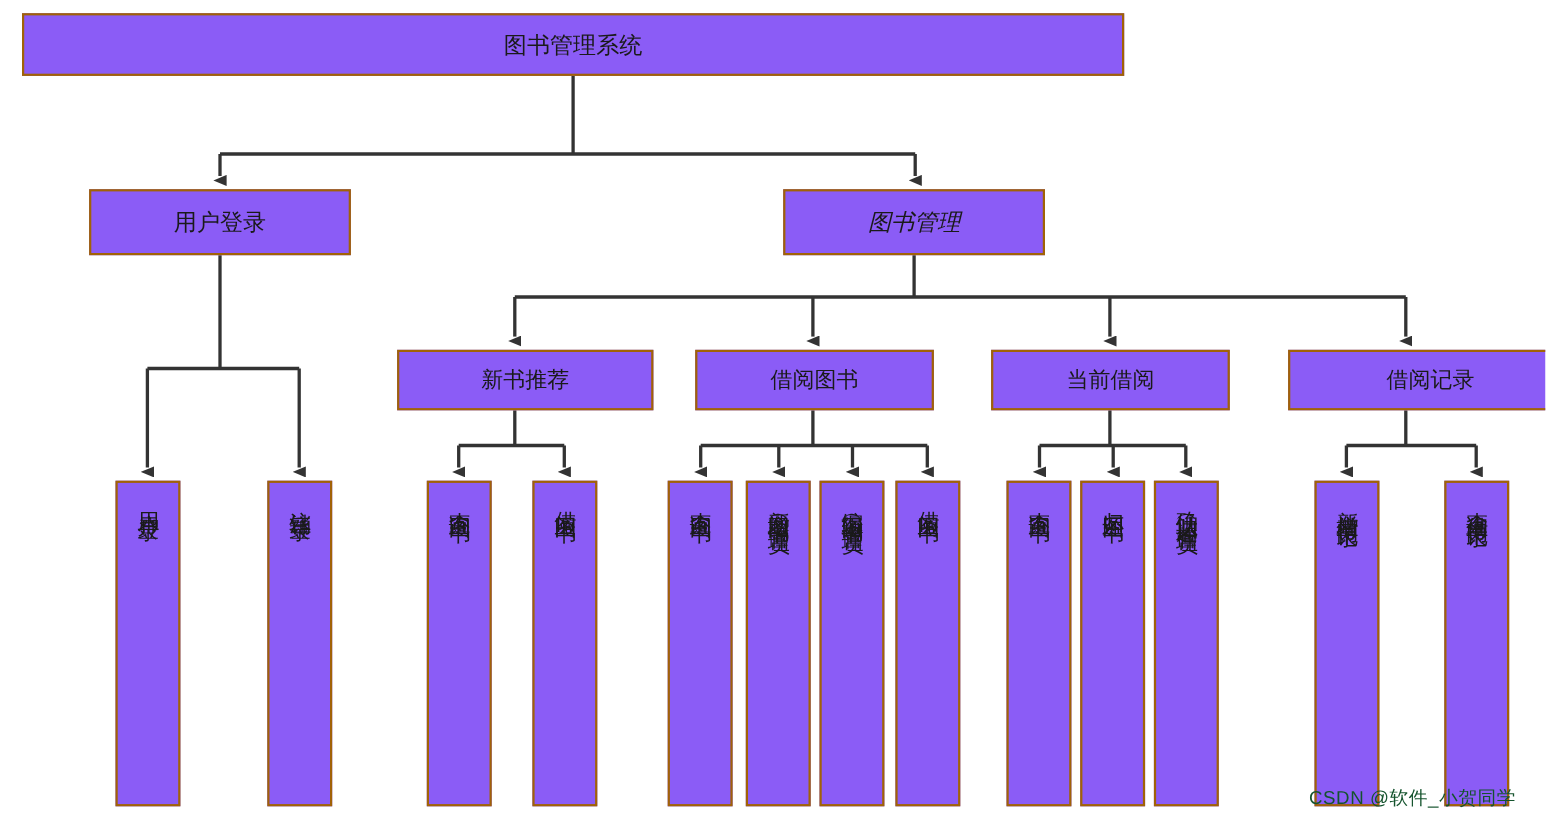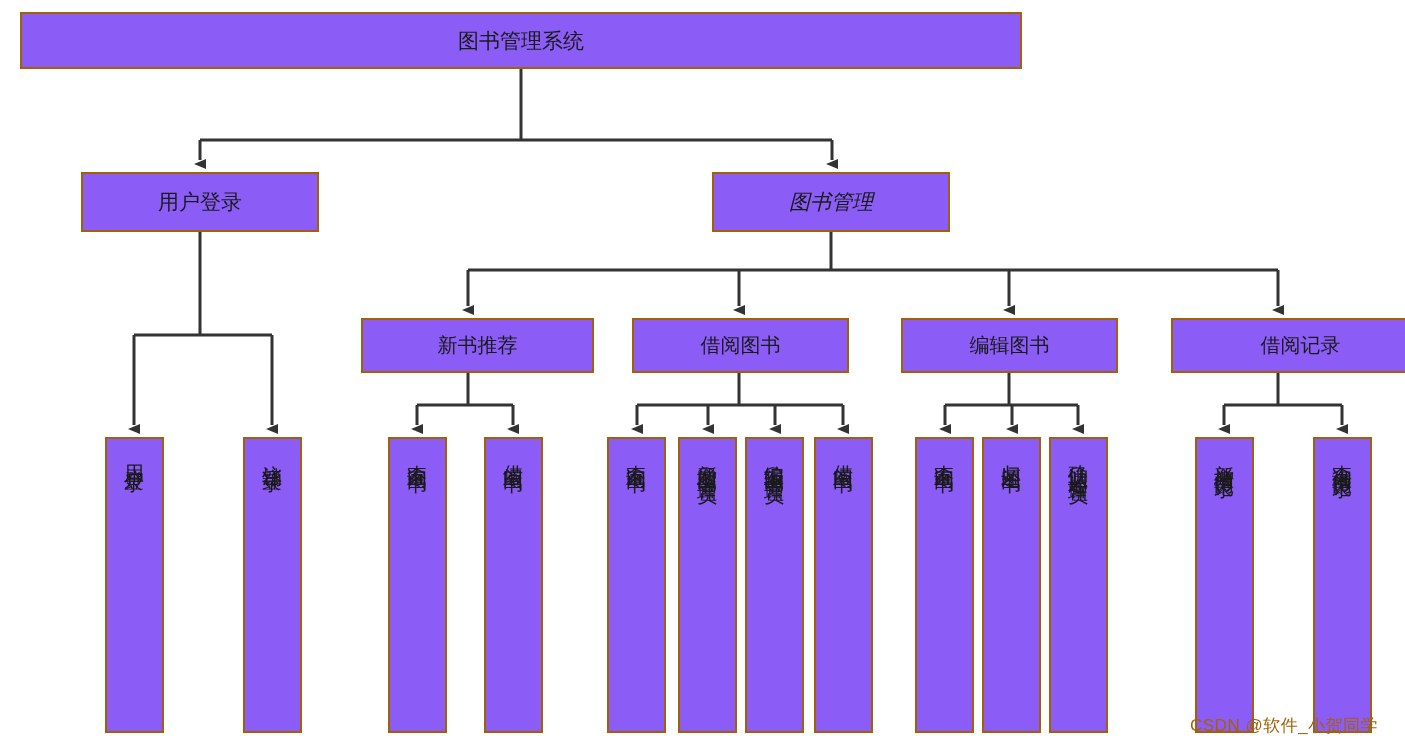--- a/index.html
+++ b/index.html
@@ -52,21 +52,21 @@
   .vtext {
     writing-mode: vertical-rl;
     text-orientation: upright;
     letter-spacing: 3px;
     line-height: 1;
     white-space: nowrap;
   }
   .watermark {
     position: absolute;
     font-size: 17px;
-    color: #a16207;
+    color: #14532d;
     white-space: nowrap;
     letter-spacing: 0.5px;
   }
 </style>
 </head>
 <body>
 
 <div id="canvas">
 
   <svg class="svg-layer" viewBox="0 0 1405 747" xmlns="http://www.w3.org/2000/svg">
@@ -133,21 +133,21 @@
     </div>
 
   <div id="level2-container">
       <div class="node node-l2" style="left: 361px; top: 318px; width: 233px; height: 55px;">
         <span>新书推荐</span>
       </div>
       <div class="node node-l2" style="left: 632px; top: 318px; width: 217px; height: 55px;">
         <span>借阅图书</span>
       </div>
       <div class="node node-l2" style="left: 901px; top: 318px; width: 217px; height: 55px;">
-        <span>编辑图书</span>
+        <span>当前借阅</span>
       </div>
       <div class="node node-l2" style="left: 1171px; top: 318px; width: 259px; height: 55px;">
         <span>借阅记录</span>
       </div>
     </div>
 
   <div id="leaves-container">
       <div class="node node-leaf" style="left: 105px; top: 437px; width: 59px; height: 296px;">
         <span class="vtext">用户登录</span>
       </div>

